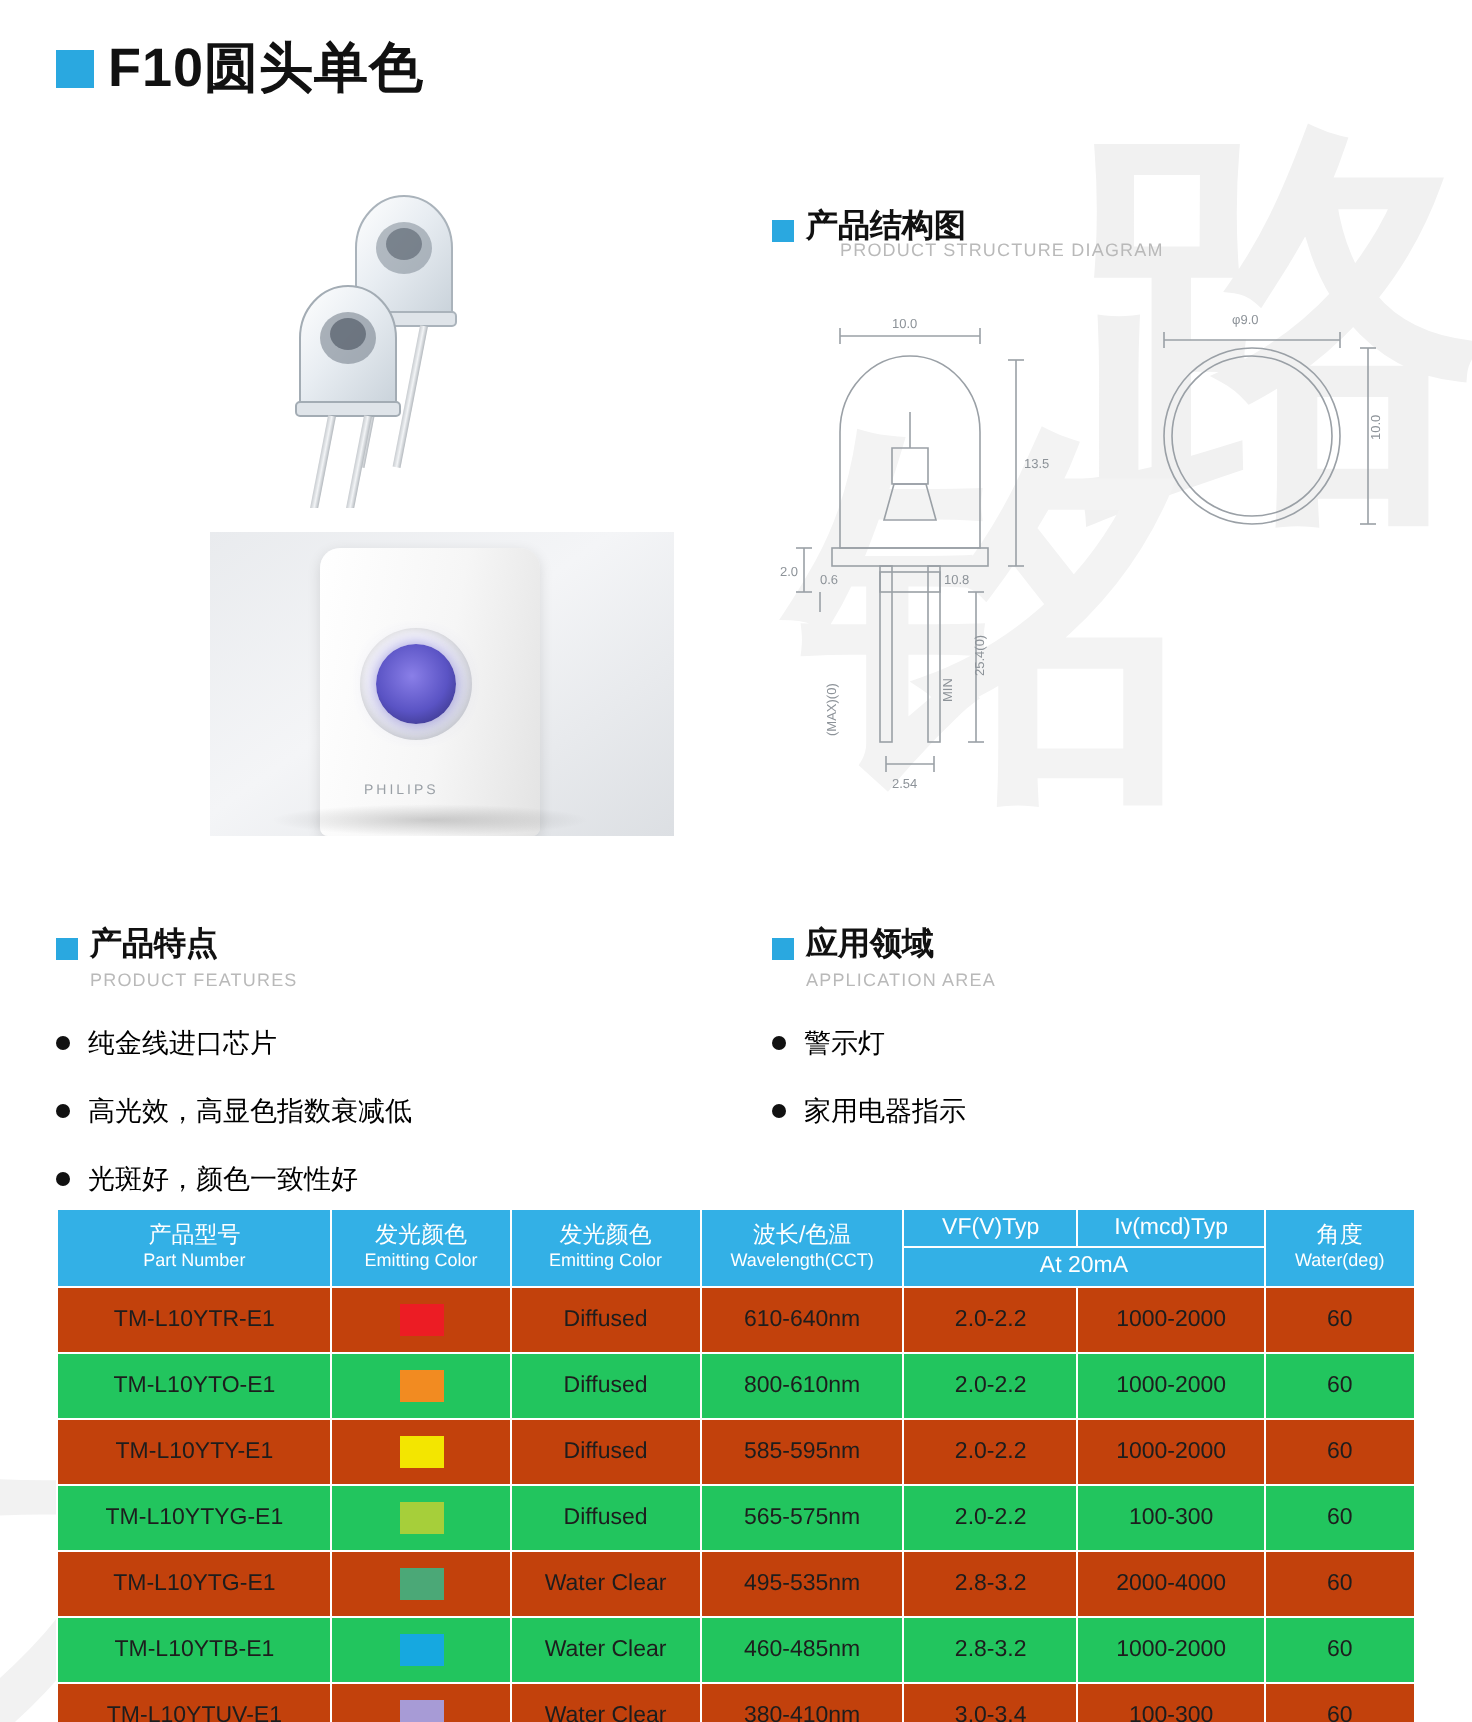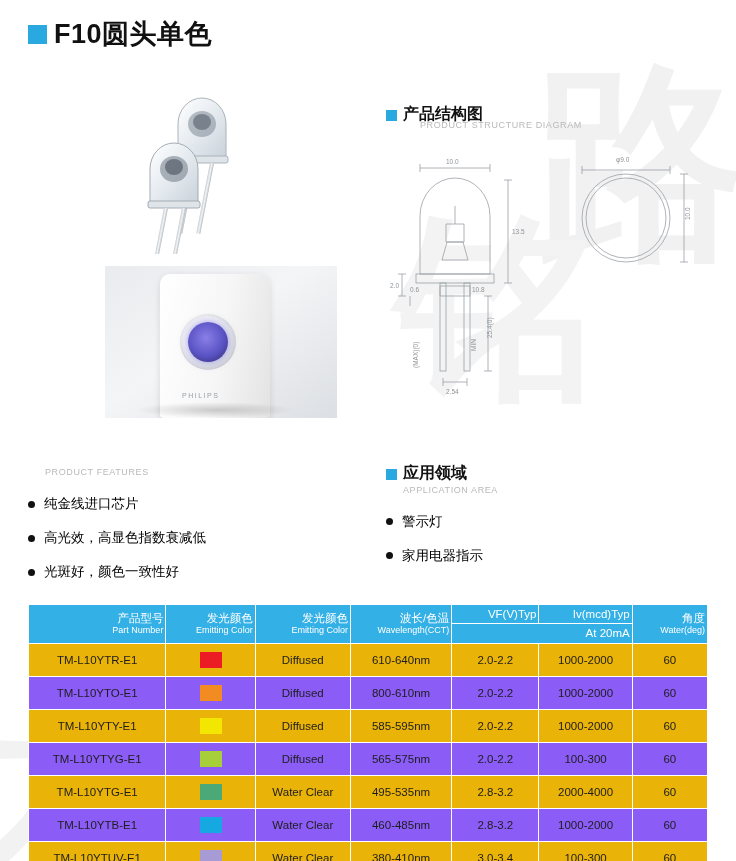--- a/index.html
+++ b/index.html
@@ -93,34 +93,34 @@
   table.spec{
     position:absolute;left:28px;top:588px;width:680px;
     border-collapse:collapse;
     font-size:11.5px;
   }
   table.spec th{
     background:#33b0e6;color:#fff;font-weight:normal;
     border:1px solid #ffffff;
     padding:2px 2px;
     line-height:1.25;
-    text-align:right;
+    text-align:center;
   }
   table.spec th .cn{font-size:11.5px;display:block;}
   table.spec th .en{font-size:9px;display:block;}
   table.spec td{
     border:1px solid #ffffff;
     text-align:center;
     padding:6px 2px;
     height:20px;
     color:#1d1d1d;
     font-size:11.5px;
   }
-  tr.odd td{background:#eab308;}
-  tr.even td{background:#8b5cf6;}
+  tr.odd td{background:#c2410c;}
+  tr.even td{background:#22c55e;}
   .swatch{display:inline-block;width:22px;height:16px;vertical-align:middle;}
 </style>
 </head>
 <body>
 
 <div class="wm wm1">路</div>
 <div class="wm wm2">铭</div>
 <div class="wm wm3">石</div>
 <div class="wm wm4">天</div>
 
@@ -237,20 +237,24 @@
         <text x="96" y="205" transform="rotate(-90 96 205)">MIN</text>
         <text x="66" y="248">2.54</text>
         <text x="38" y="222" transform="rotate(-90 38 222)">(MAX)(0)</text>
         <text x="236" y="16">φ9.0</text>
         <text x="310" y="74" transform="rotate(-90 310 74)">10.0</text>
       </g>
     </svg>
   </div>
 
   <div class="features">
+    <div class="sec-head">
+      <div class="sec-sq"></div>
+      <div class="sec-cn">产品特点</div>
+    </div>
     <div class="sec-en">PRODUCT FEATURES</div>
     <div class="bullets">
       <div class="bullet">
         <span class="dot"></span>
         <span>纯金线进口芯片</span>
       </div>
       <div class="bullet">
         <span class="dot"></span>
         <span>高光效，高显色指数衰减低</span>
       </div>

